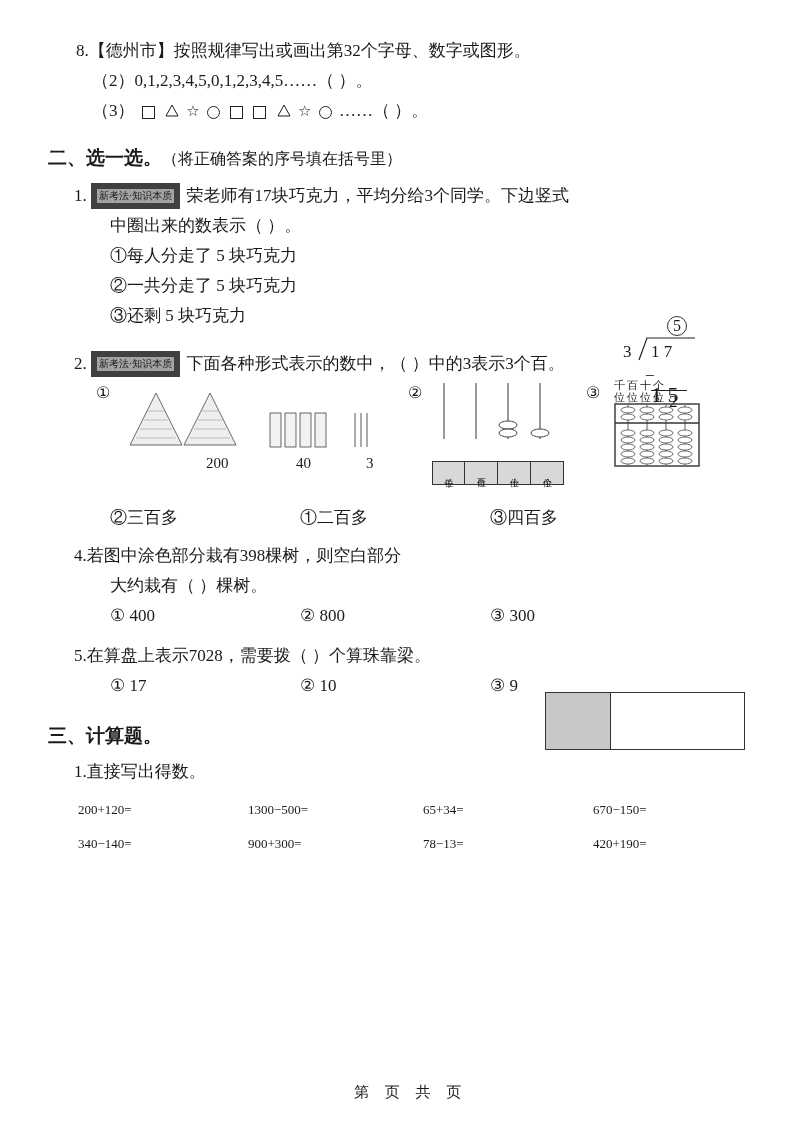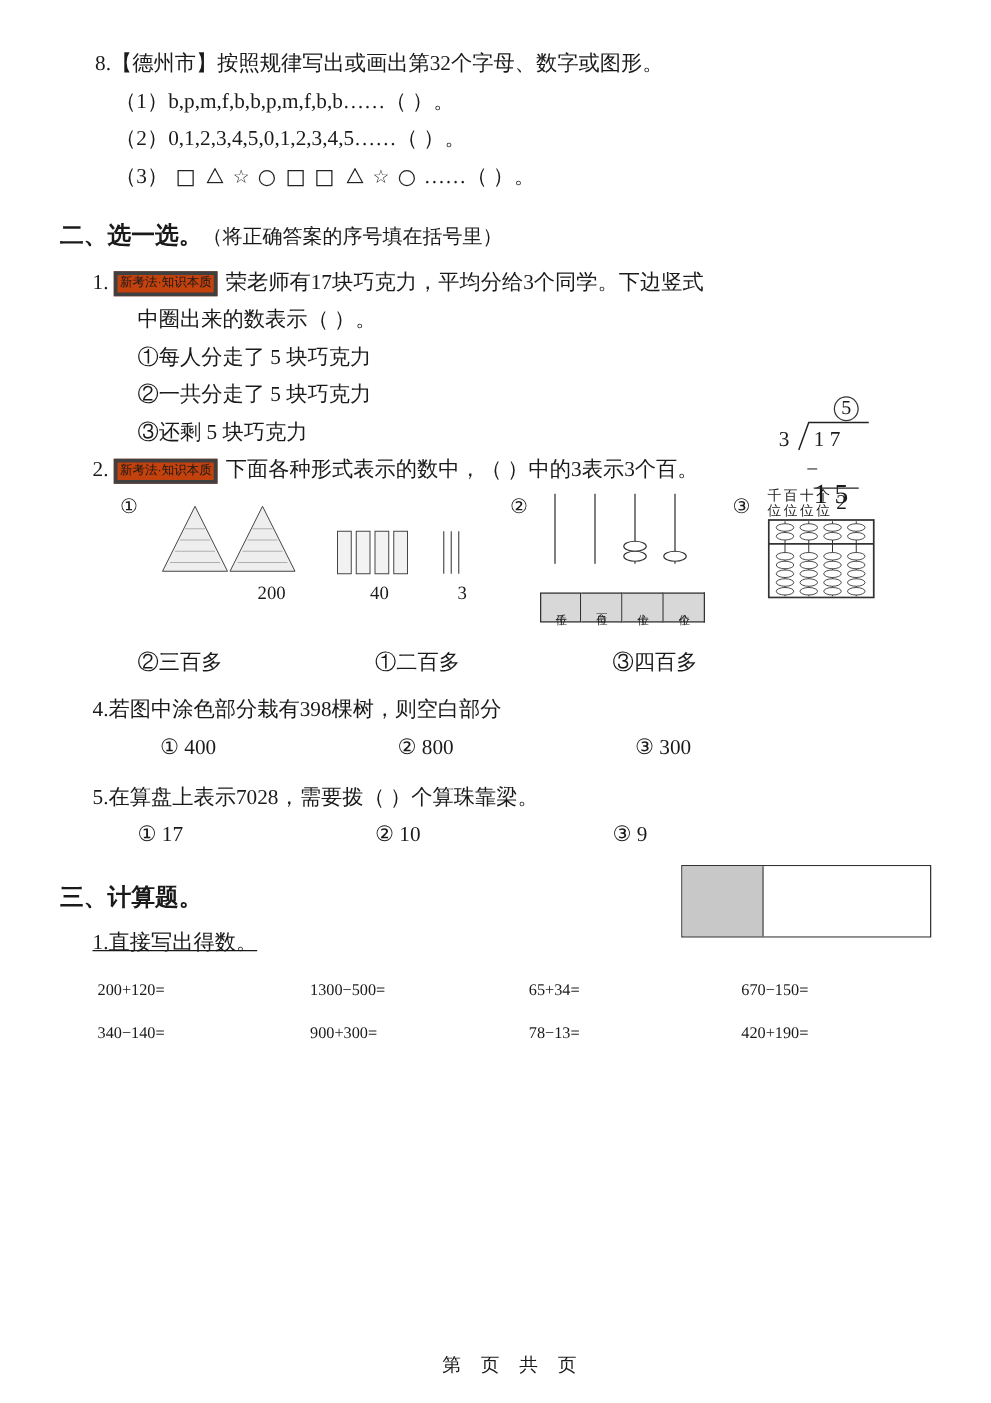--- a/index.html
+++ b/index.html
@@ -32,22 +32,22 @@
     font-size: 19px;
     font-weight: bold;
     margin: 18px 0 6px 0;
   }
   .sec-head .sub {
     font-weight: normal;
     font-size: 16px;
   }
   .tag {
     display: inline-block;
-    border: 3px solid #404040;
-    background: #c2410c;
+    border: 6px solid #404040;
+    background: #a3a3a3;
     font-size: 10px;
     line-height: 12px;
     padding: 1px 2px;
     vertical-align: 2px;
     margin-right: 2px;
     font-family: "Liberation Sans", sans-serif;
     white-space: nowrap;
   }
   .row { position: relative; }
   .opts {
@@ -114,23 +114,20 @@
     height: 120px;
   }
 </style>
 </head>
 <body>
 
 <div class="page">
 
   <div class="q-line" style="padding-left:28px;">
     <span>8.【德州市】按照规律写出或画出第32个字母、数字或图形。</span>
-  </div>
-  <div class="q-line indent2">
-    <span>（1）b,p,m,f,b,b,p,m,f,b,b……（        ）。</span>
   </div>
   <div class="q-line indent2">
     <span>（2）0,1,2,3,4,5,0,1,2,3,4,5……（        ）。</span>
   </div>
   <div class="q-line indent2">
     <span>（3）</span>
     <span class="sq"></span>
     <span style="display:inline-block;vertical-align:middle;margin:0 3px;">
       <svg width="14" height="13" viewBox="0 0 14 13">
           <polygon points="7,1 13,12 1,12" fill="none" stroke="#222" stroke-width="1"></polygon>
@@ -188,21 +185,21 @@
     <div style="position:absolute; left:28px; top:66px; font-size:22px;">
       <span>1 5</span>
     </div>
     <div style="position:absolute; left:22px; top:50px; font-size:17px;">−</div>
     <div style="position:absolute; left:28px; top:74px; width:36px; border-top:1px solid #222;"></div>
     <div style="position:absolute; left:46px; top:76px; font-size:17px;">
       <span>2</span>
     </div>
   </div>
 
-  <div class="q-line indent1" style="margin-top:0;">
+  <div class="q-line indent1" style="margin-top:18px;">
     <span>2.</span>
     <span class="tag">新考法·知识本质</span>
     <span>下面各种形式表示的数中，（        ）中的3表示3个百。</span>
   </div>
 
   <div class="fig-row" style="margin-top:4px;">
 
     <div style="position:absolute; left:48px; top:0;">
       <span style="font-size:16px;">①</span>
     </div>
@@ -309,22 +306,25 @@
 
   <div class="opts indent3">
     <div style="width:190px;">②三百多</div>
     <div style="width:190px;">①二百多</div>
     <div>③四百多</div>
   </div>
 
   <div class="q-line indent1" style="margin-top:8px;">
     <span>4.若图中涂色部分栽有398棵树，则空白部分</span>
   </div>
+  <div class="q-line indent3">
+    <span>大约栽有（        ）棵树。</span>
+  </div>
   <div class="opts indent3">
-    <div style="width:190px;margin-left:18px;">① 400</div>
+    <div style="width:190px;">① 400</div>
     <div style="width:190px;">② 800</div>
     <div>③ 300</div>
   </div>
 
   <div class="q4fig">
     <div class="shaded"></div>
     <div class="white"></div>
   </div>
 
   <div class="q-line indent1" style="margin-top:10px;">
@@ -332,21 +332,21 @@
   </div>
   <div class="opts indent3">
     <div style="width:190px;">① 17</div>
     <div style="width:190px;">② 10</div>
     <div>③ 9</div>
   </div>
 
   <div class="sec-head" style="margin-top:22px;">
     <span>三、计算题。</span>
   </div>
-  <div class="q-line indent1" style="margin-top:8px;text-decoration:underline;">
+  <div class="q-line indent1" style="margin-top:8px;">
     <span>1.直接写出得数。</span>
   </div>
   <div class="calc-grid" style="margin-top:6px;">
     <div>200+120=</div>
     <div>1300−500=</div>
     <div>65+34=</div>
     <div>670−150=</div>
     <div>340−140=</div>
     <div>900+300=</div>
     <div>78−13=</div>

